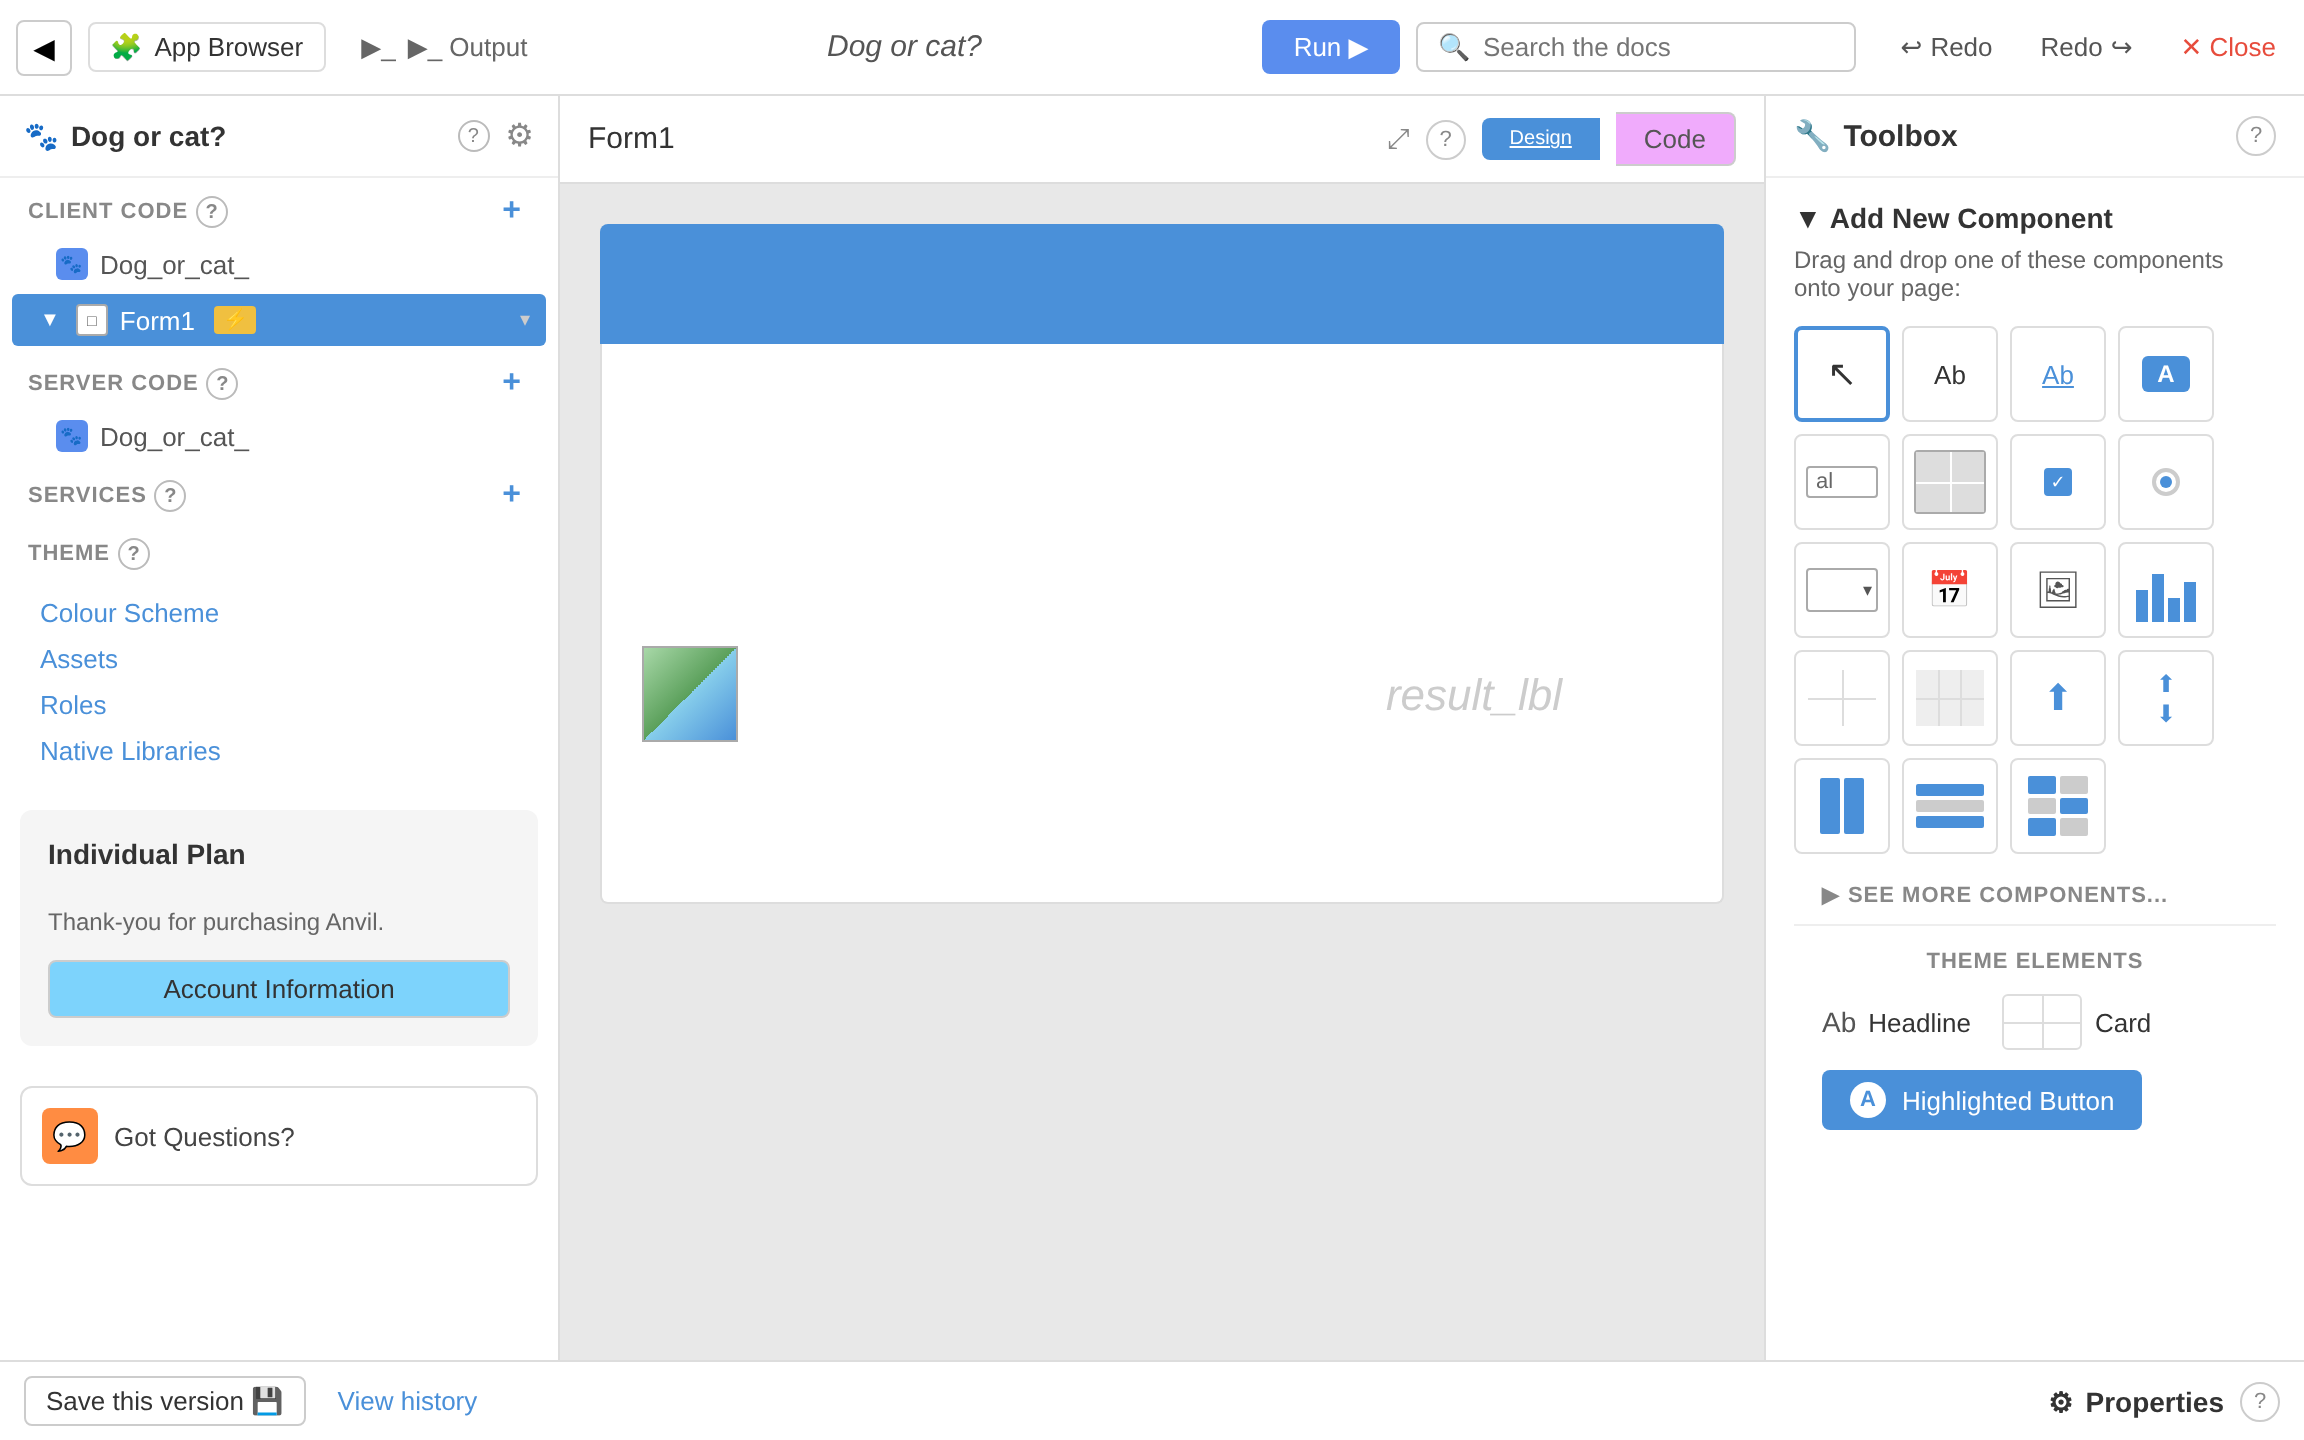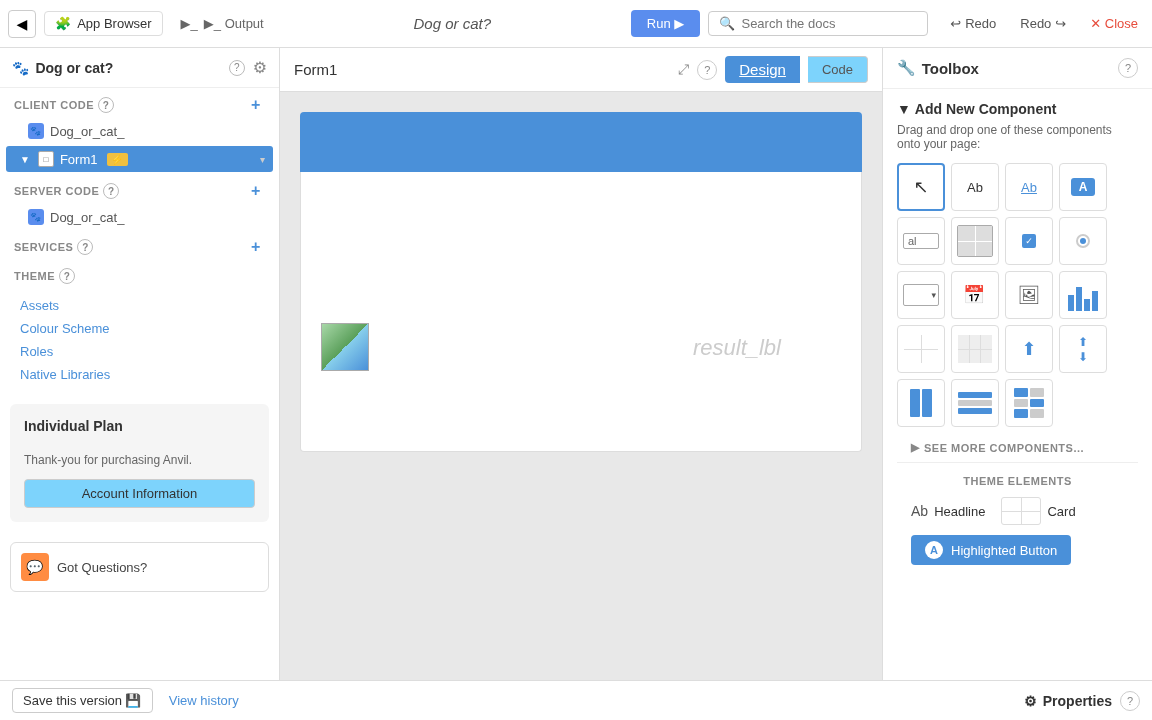--- a/index.html
+++ b/index.html
@@ -53,22 +53,22 @@
     .save-btn { display: flex; align-items: center; gap: 6px; font-size: 13px; color: #333; cursor: pointer; border: 1px solid #ccc; border-radius: 4px; padding: 4px 10px; background: #fff; }
     .view-history-link { color: #4a90d9; font-size: 13px; cursor: pointer; text-decoration: none; }
 
     
     .center-panel { flex: 1; background: #e8e8e8; display: flex; flex-direction: column; }
     .center-header { display: flex; align-items: center; justify-content: space-between; background: #fff; border-bottom: 1px solid #ddd; padding: 8px 14px; height: 44px; }
     .center-title { font-size: 15px; font-weight: 500; color: #333; }
     .center-header-right { display: flex; align-items: center; gap: 8px; }
     .expand-icon { color: #888; cursor: pointer; font-size: 14px; }
     .help-icon { width: 20px; height: 20px; border: 1px solid #ccc; border-radius: 50%; display: flex; align-items: center; justify-content: center; font-size: 11px; color: #888; cursor: pointer; }
-    .design-tab { background: #4a90d9; color: #fff; border-radius: 4px 0 0 4px; padding: 5px 14px; font-size: 15px; cursor: pointer; border: none; text-decoration: underline; }
-    .code-tab { background: #7dd3fc; color: #555; border: 1px solid #ccc; border-left: none; border-radius: 0 4px 4px 0; padding: 5px 14px; font-size: 13px; cursor: pointer; }
+    .design-tab { background: #4a90d9; color: #fff; border-radius: 4px 0 0 4px; padding: 5px 14px; font-size: 10px; cursor: pointer; border: none; text-decoration: underline; }
+    .code-tab { background: #f0abfc; color: #555; border: 1px solid #ccc; border-left: none; border-radius: 0 4px 4px 0; padding: 5px 14px; font-size: 13px; cursor: pointer; }
 
     .canvas-area { flex: 1; padding: 20px; overflow: auto; display: flex; flex-direction: column; gap: 0; }
     .canvas-blue-bar { background: #4a90d9; height: 60px; border-radius: 4px 4px 0 0; width: 100%; }
     .canvas-white-area { background: #fff; border: 1px solid #ddd; border-top: none; border-radius: 0 0 4px 4px; min-height: 280px; padding: 20px; display: flex; flex-direction: column; align-items: flex-start; justify-content: flex-start; position: relative; }
     .upload-area { width: 100%; display: flex; flex-direction: column; align-items: center; justify-content: center; padding: 20px 0; border: none; }
     .upload-text { color: #4a90d9; font-size: 14px; display: flex; align-items: center; gap: 6px; }
     .canvas-image-placeholder { position: absolute; left: 20px; bottom: 80px; width: 48px; height: 48px; background: linear-gradient(135deg, #a8d8a8 0%, #5ba05b 50%, #87ceeb 50%, #4a90d9 100%); border: 1px solid #aaa; }
     .result-label { position: absolute; right: 80px; bottom: 90px; color: #ccc; font-size: 22px; font-style: italic; }
 
     
@@ -217,22 +217,22 @@
       <span class="plus-icon">+</span>
     </div>
 
     <div class="section-label">
       <div class="section-label-left">
         <span>THEME</span>
         <span class="info-icon">?</span>
       </div>
     </div>
     <div class="theme-section">
+      <a class="theme-link" href="#">Colour Scheme</a>
       <a class="theme-link" href="#">Assets</a>
-      <a class="theme-link" href="#">Colour Scheme</a>
       <a class="theme-link" href="#">Roles</a>
       <a class="theme-link" href="#">Native Libraries</a>
     </div>
 
     <div class="plan-box">
       <div class="plan-title">Individual Plan</div>
       <div class="plan-desc">Thank-you for purchasing Anvil.</div>
       <button class="plan-btn">Account Information</button>
     </div>
 

